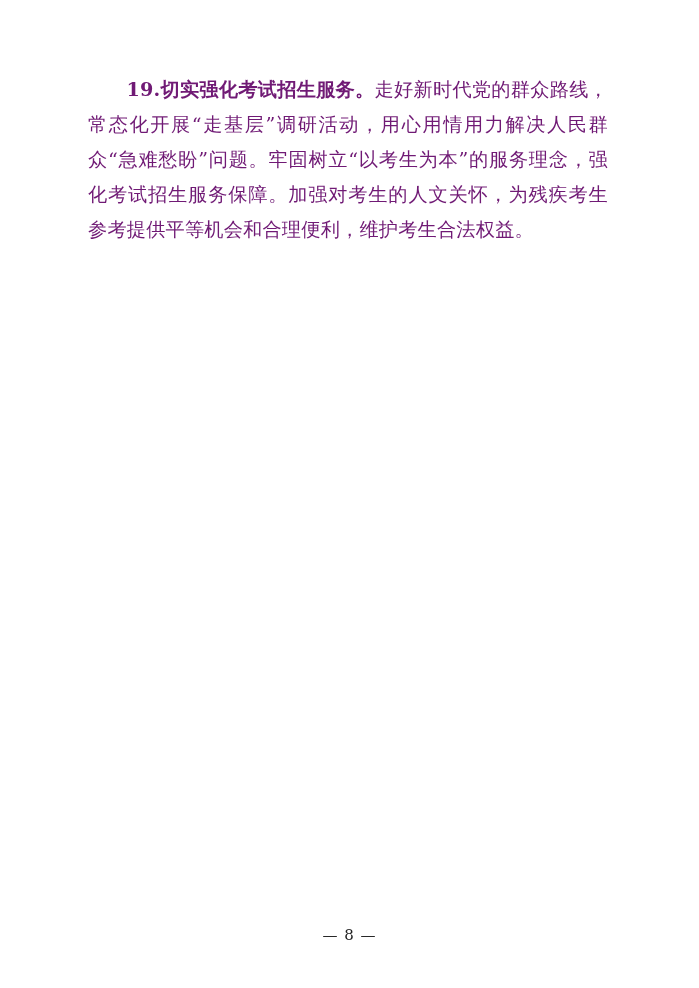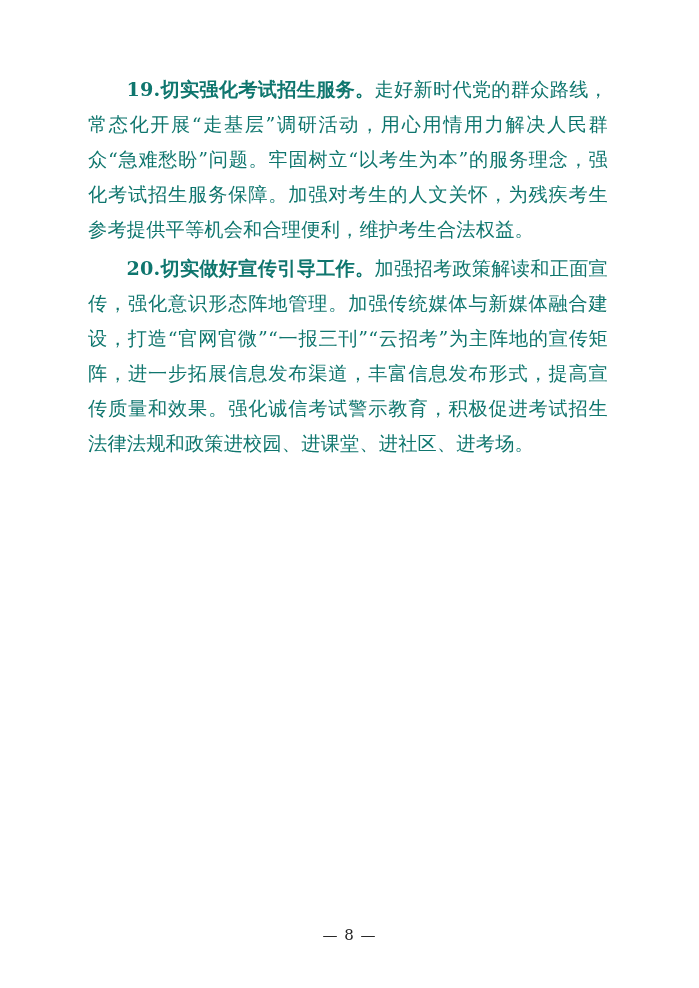--- a/index.html
+++ b/index.html
@@ -30,21 +30,21 @@
     width: 520px;
   }
   .para {
     margin: 0 0 4px 0;
     font-size: 19.2px;
     line-height: 35px;
     text-align: justify;
     text-justify: inter-ideograph;
     text-indent: 2em;
     letter-spacing: 0.2px;
-    color: #0f766e;
+    color: #701a75;
   }
   .para .lead {
     font-weight: bold;
   }
   .footer {
     position: absolute;
     left: 0;
     top: 925px;
     width: 699px;
     text-align: center;
@@ -60,23 +60,20 @@
 <body>
 
 <div class="page">
 
   <div class="content">
 
     <p class="para">
       <span class="lead">19.切实强化考试招生服务。</span><span>走好新时代党的群众路线，常态化开展“走基层”调研活动，用心用情用力解决人民群众“急难愁盼”问题。牢固树立“以考生为本”的服务理念，强化考试招生服务保障。加强对考生的人文关怀，为残疾考生参考提供平等机会和合理便利，维护考生合法权益。</span>
     </p>
 
-    <p class="para">
-      <span class="lead">20.切实做好宣传引导工作。</span><span>加强招考政策解读和正面宣传，强化意识形态阵地管理。加强传统媒体与新媒体融合建设，打造“官网官微”“一报三刊”“云招考”为主阵地的宣传矩阵，进一步拓展信息发布渠道，丰富信息发布形式，提高宣传质量和效果。强化诚信考试警示教育，积极促进考试招生法律法规和政策进校园、进课堂、进社区、进考场。</span>
-    </p>
 
   </div>
 
   <div class="footer">
     <span class="pagenum">— 8 —</span>
   </div>
 
 </div>
 
 </body></html>

